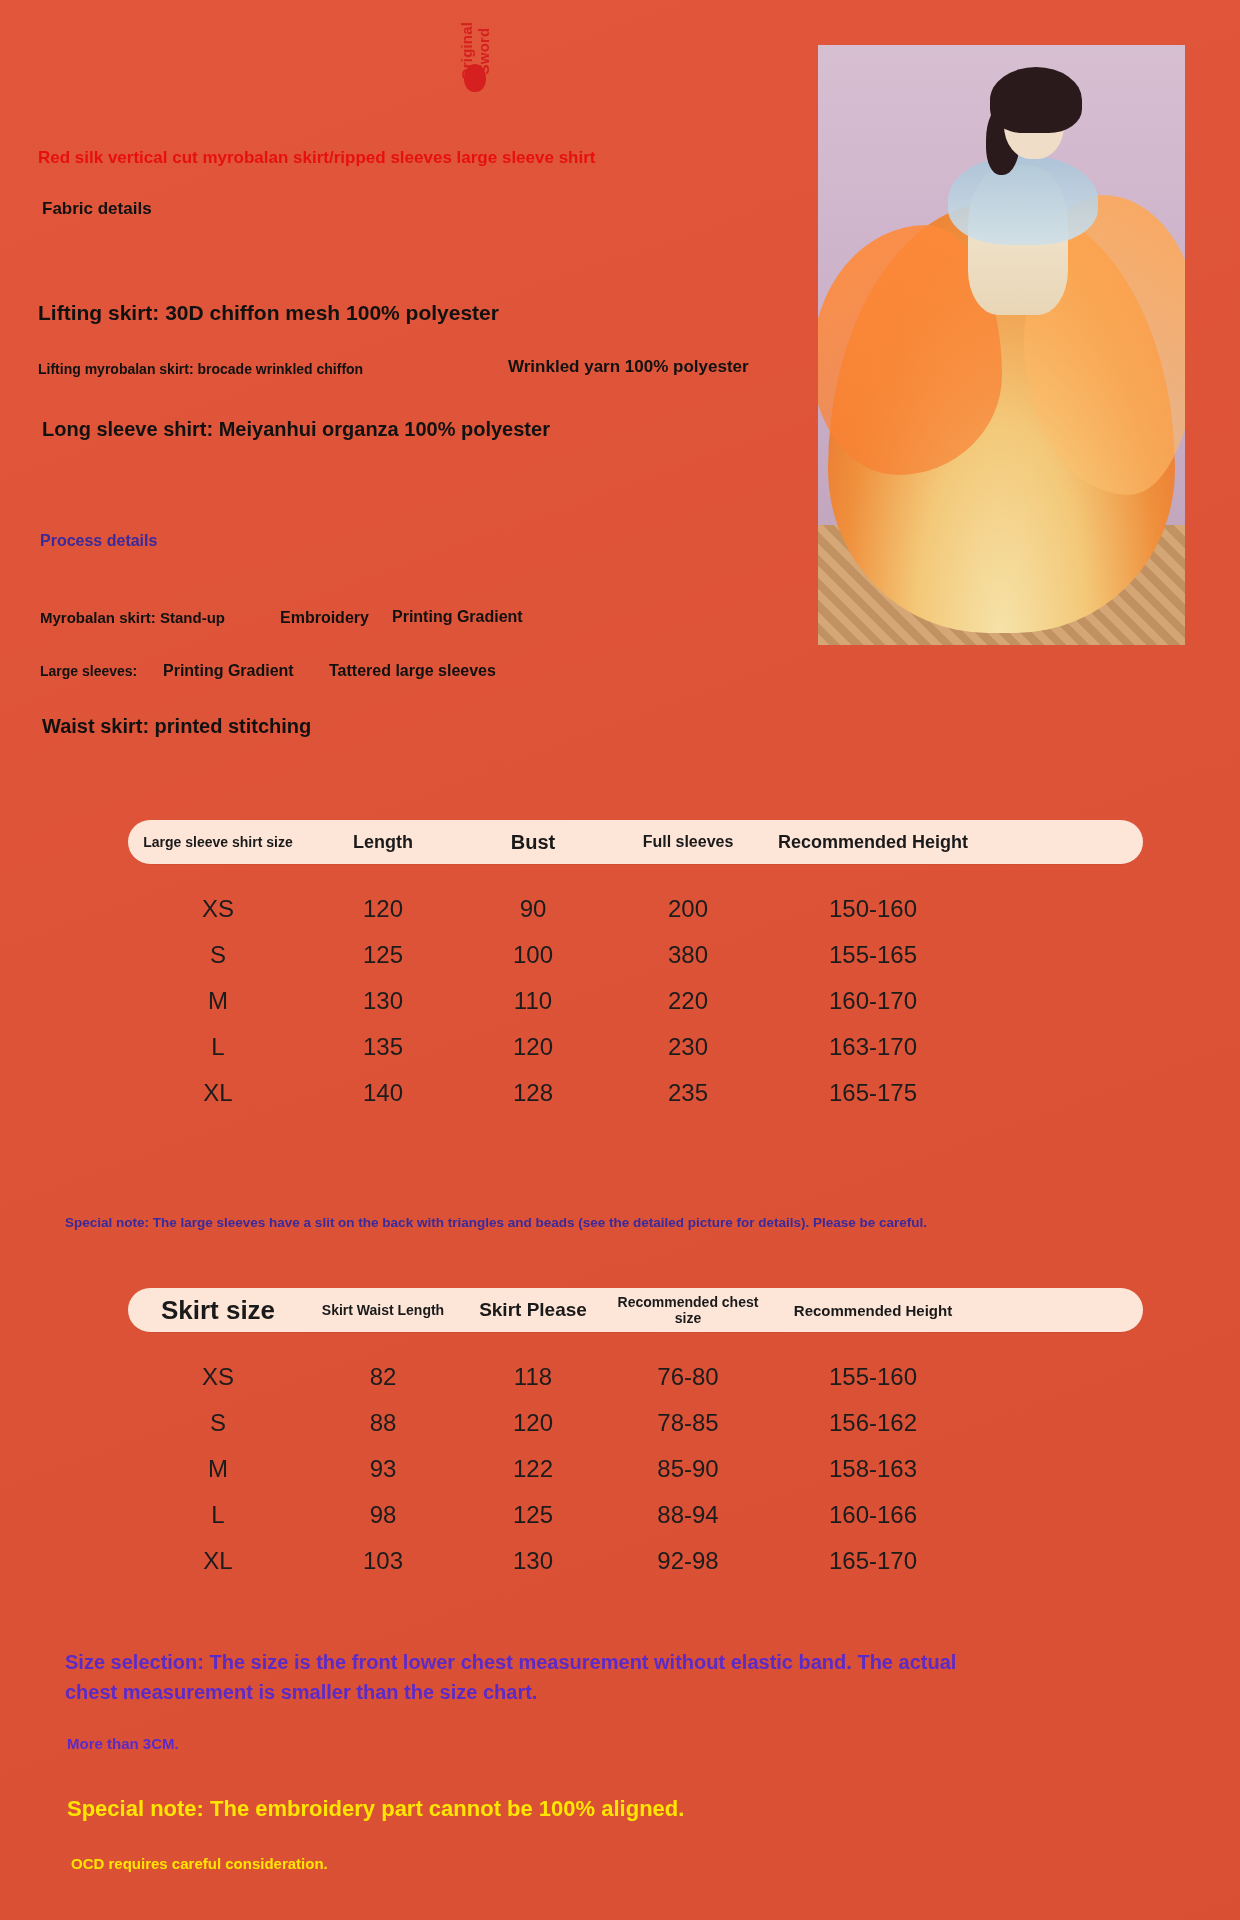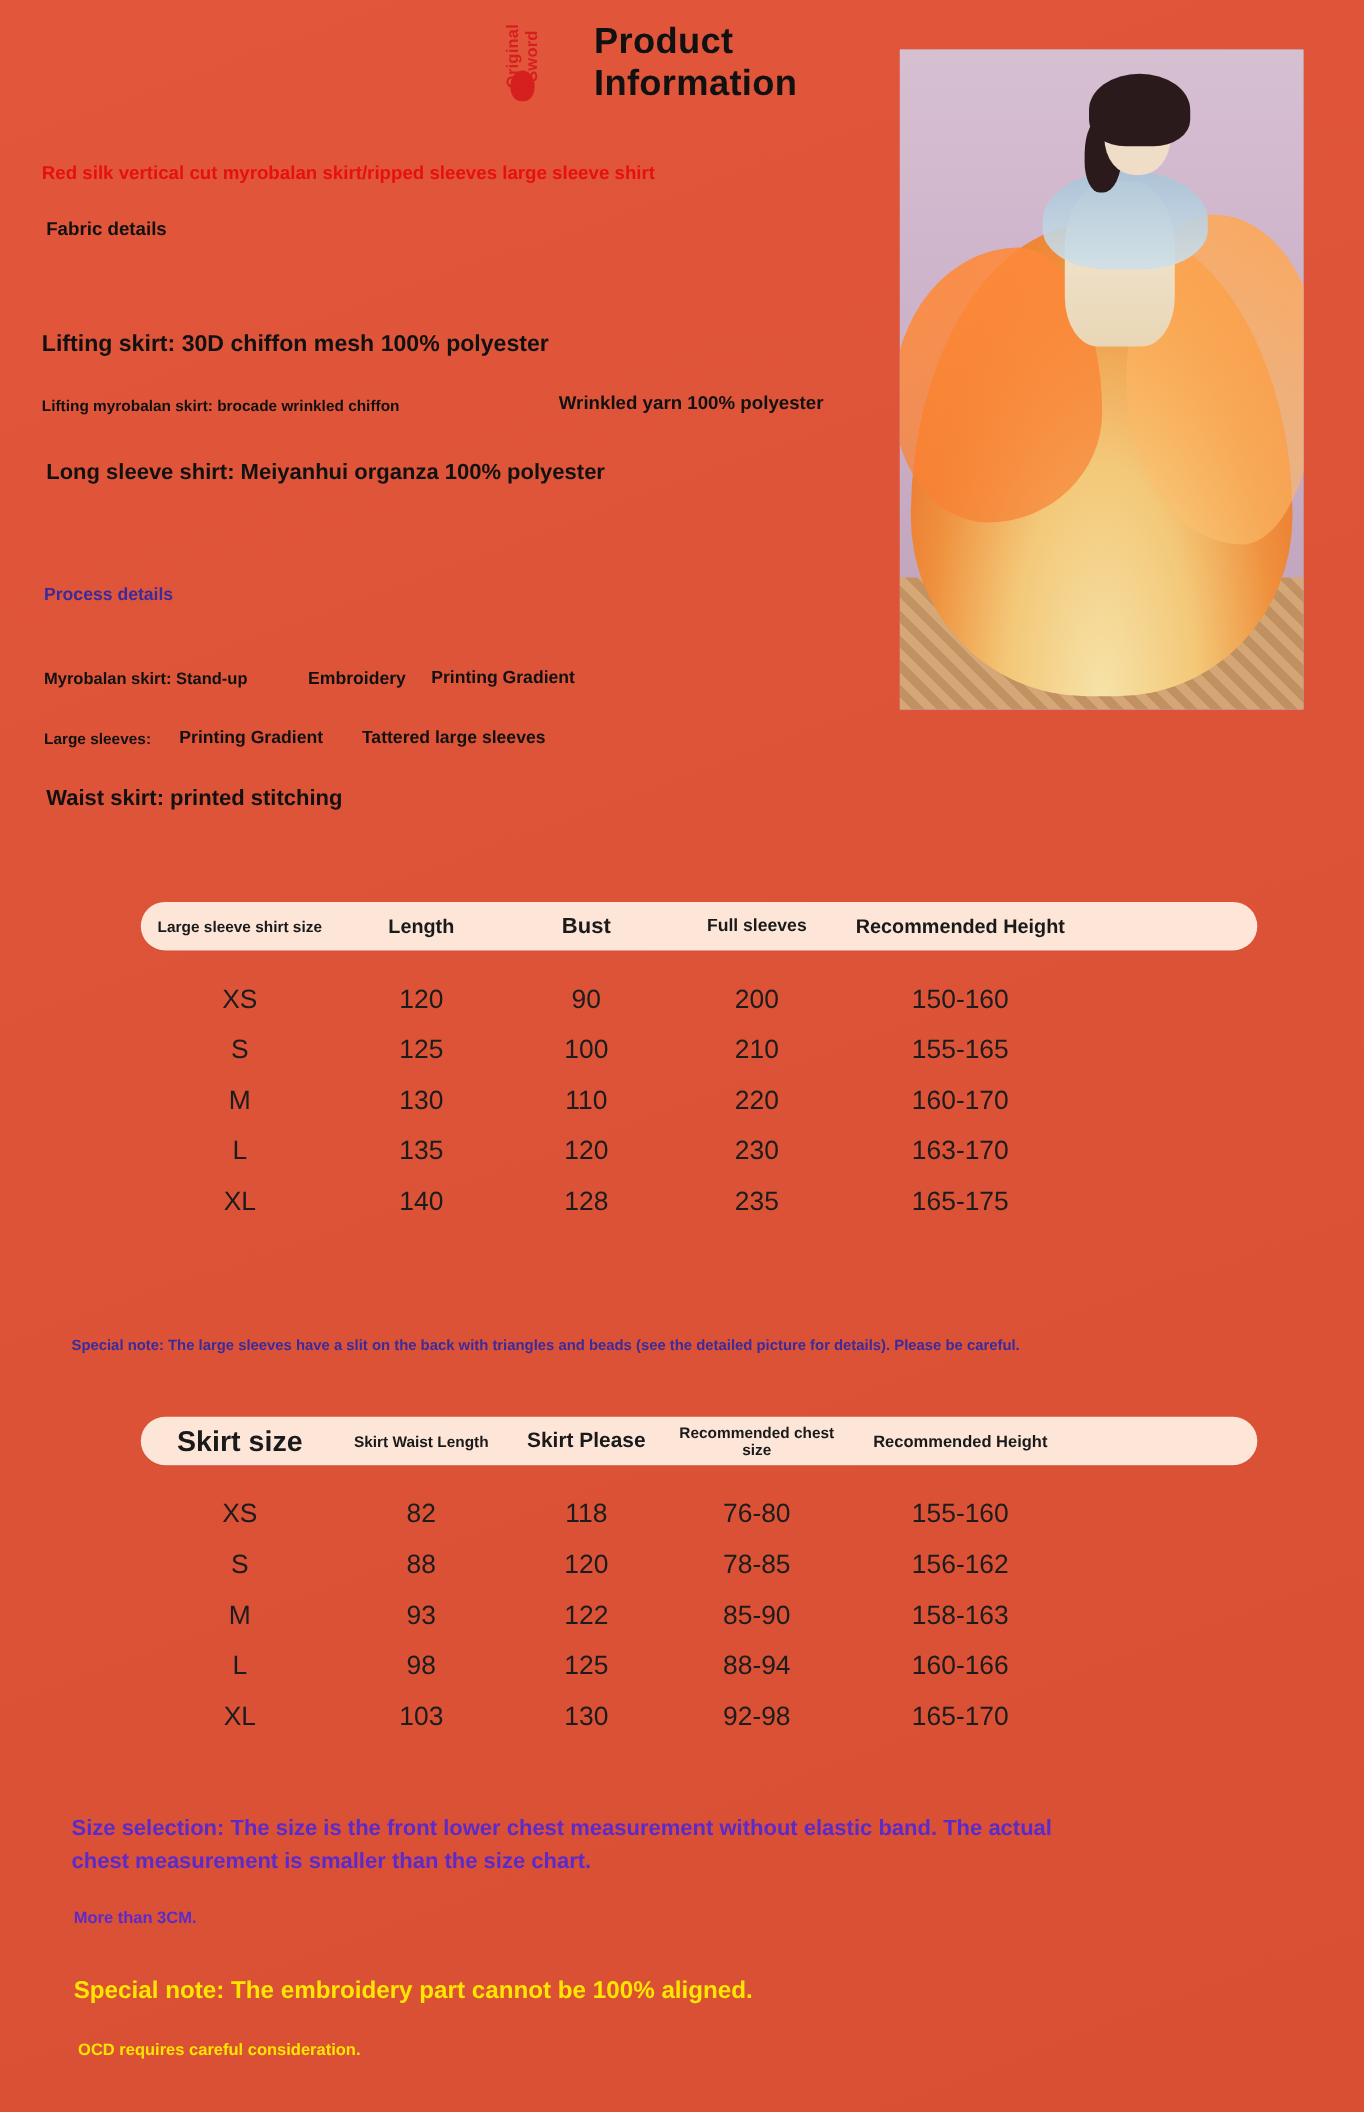--- a/index.html
+++ b/index.html
@@ -213,21 +213,20 @@
 </head>
 <body>
 
 <div class="page">
 
   <div class="header">
     <div class="brand">
       <div class="brand-ellipse"></div>
       <div class="brand-text"><span>Original</span><br><span>Sword</span></div>
     </div>
-    <div class="title"><span>Product</span><br><span>Information</span></div>
   </div>
 
   <div class="photo">
     <div class="photo-bg"></div>
     <div class="photo-wall"></div>
     <div class="photo-floor"></div>
     <div class="photo-dress"></div>
     <div class="photo-sleeve-l"></div>
     <div class="photo-sleeve-r"></div>
     <div class="photo-torso"></div>
@@ -270,21 +269,21 @@
       <div class="cell c0">XS</div>
       <div class="cell c1">120</div>
       <div class="cell c2">90</div>
       <div class="cell c3">200</div>
       <div class="cell c4">150-160</div>
     </div>
     <div class="t-row">
       <div class="cell c0">S</div>
       <div class="cell c1">125</div>
       <div class="cell c2">100</div>
-      <div class="cell c3">210</div>
+      <div class="cell c3">380</div>
       <div class="cell c4">155-165</div>
     </div>
     <div class="t-row">
       <div class="cell c0">M</div>
       <div class="cell c1">130</div>
       <div class="cell c2">110</div>
       <div class="cell c3">220</div>
       <div class="cell c4">160-170</div>
     </div>
     <div class="t-row">

